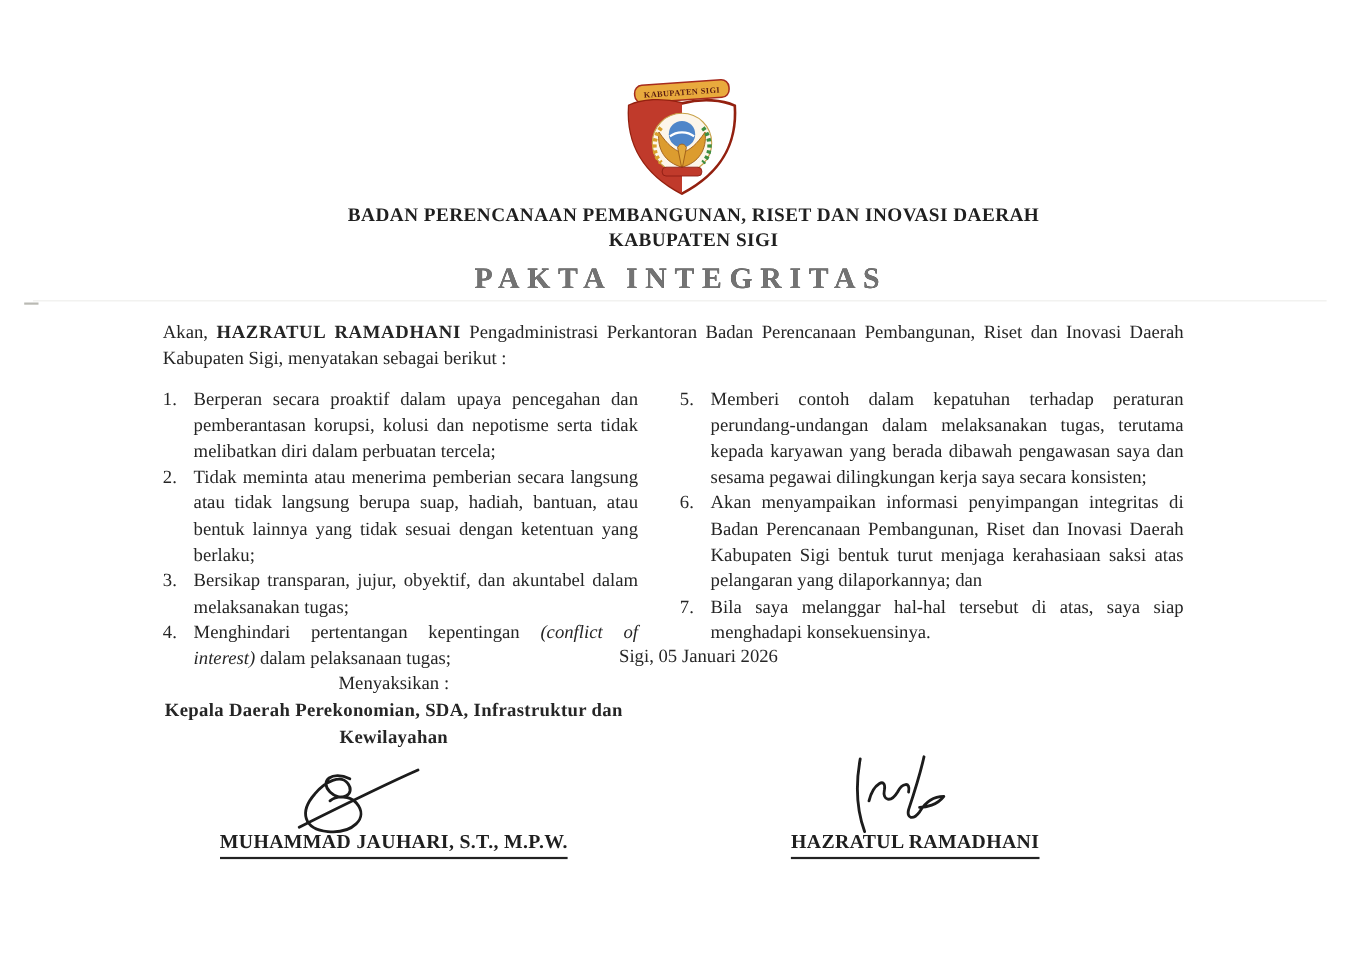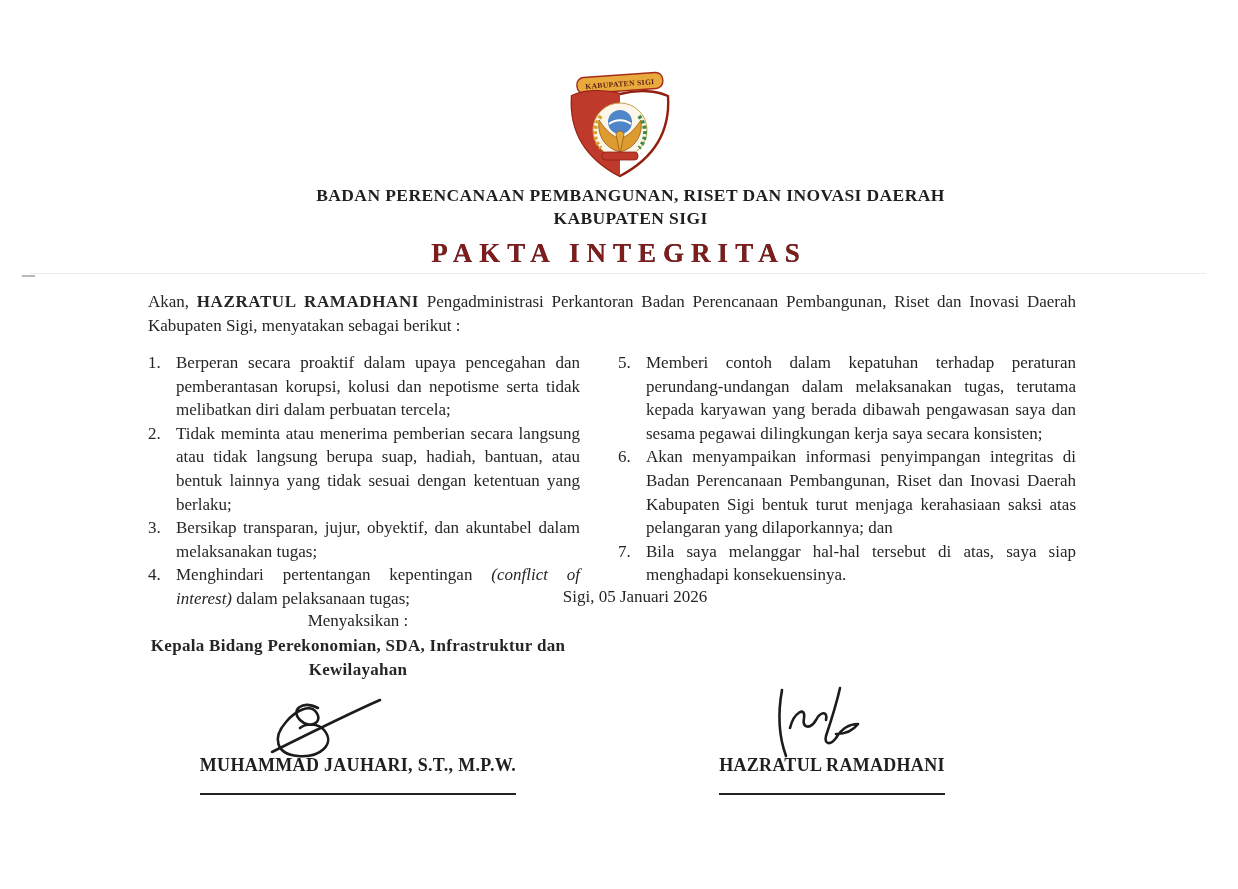--- a/index.html
+++ b/index.html
@@ -8,21 +8,21 @@
     position:relative; width:1238px; height:889px; background:#ffffff;
     font-family:"Liberation Serif", serif; color:#262626; overflow:hidden;
   }
   .logo { position:absolute; left:553px; top:70px; width:134px; height:110px; }
   .org {
     position:absolute; left:0; top:184px; width:100%; text-align:center;
     font-weight:bold; font-size:17.5px; line-height:23px; letter-spacing:.4px; color:#1f1f1f;padding-left:23px;
   }
   .doc-title {
     position:absolute; left:0; top:238px; width:100%; text-align:center;
-    font-weight:bold; font-size:27px; letter-spacing:7px; color:#7f1d1d;
+    font-weight:bold; font-size:27px; letter-spacing:7px; color:#737373;
     text-shadow:0 0 .6px #3a3a3a;
   }
   .scan-line { position:absolute; left:30px; right:32px; top:273px; height:1px; background:#ededea; }
   .scan-dash { position:absolute; left:22px; top:275px; width:13px; height:2px; background:#b9b9b3; }
   .intro {
     position:absolute; left:148px; top:290px; width:928px;
     font-size:17px; line-height:23.6px; text-align:justify;
   }
   .intro b { letter-spacing:.6px; }
   .col { position:absolute; top:351px; font-size:17px; line-height:23.6px; }
@@ -43,21 +43,21 @@
     position:absolute; left:702px; top:631px; width:260px; text-align:center;
     font-size:17px; font-weight:bold; letter-spacing:.3px;
   }
   .sig { position:absolute; }
   .sig svg path { fill:none; stroke:#1c1c1c; stroke-width:2.6; stroke-linecap:round; stroke-linejoin:round; }
   .sig-witness   { left:258px; top:690px; width:128px; height:72px; }
   .sig-declarant { left:766px; top:684px; width:98px;  height:76px; }
   .sig-name {
     position:absolute; top:755px; text-align:center; font-weight:bold; font-size:18px; color:#1f1f1f;
   }
-  .sig-name span { border-bottom:2px solid #222; padding-bottom:18px; letter-spacing:.3px; }
+  .sig-name span { border-bottom:2px solid #222; padding-bottom:4px; letter-spacing:.3px; }
   .name-witness   { left:138px; width:440px; }
   .name-declarant { left:662px; width:340px; }
   .sig-nip { position:absolute; top:780px; text-align:center; font-size:16.5px; color:#2b2b2b; }
   .nip-witness   { left:138px; width:440px; }
   .nip-declarant { left:662px; width:340px; }
 </style>
 </head>
 <body>
 
 <div class="page">
@@ -123,21 +123,21 @@
       <div class="pact-item">
         <span class="num">7.</span>
         <span class="body"><span>Bila saya melanggar hal-hal tersebut di atas, saya siap menghadapi konsekuensinya.</span></span>
       </div>
     </div>
 
   <div class="date-line">Sigi, 05 Januari 2026</div>
 
   <div class="witness-head">
     <div>Menyaksikan :</div>
-    <div class="w-title">Kepala Bidang Perekonomian, SDA, Infrastruktur dan Kewilayahan</div>
+    <div class="w-title">Kepala Daerah Perekonomian, SDA, Infrastruktur dan Kewilayahan</div>
   </div>
 
 
   <div class="sig sig-witness">
     <svg viewBox="0 0 128 72" width="128" height="72">
       <path d="M60,18 C44,10 32,20 42,30 C52,40 66,32 58,22 C52,14 38,20 28,32 C14,48 18,64 40,66 C62,68 78,54 66,40 C60,33 48,33 42,38"></path>
       <path d="M14,62 C50,44 90,24 122,10"></path>
     </svg>
   </div>
   <div class="sig sig-declarant">

